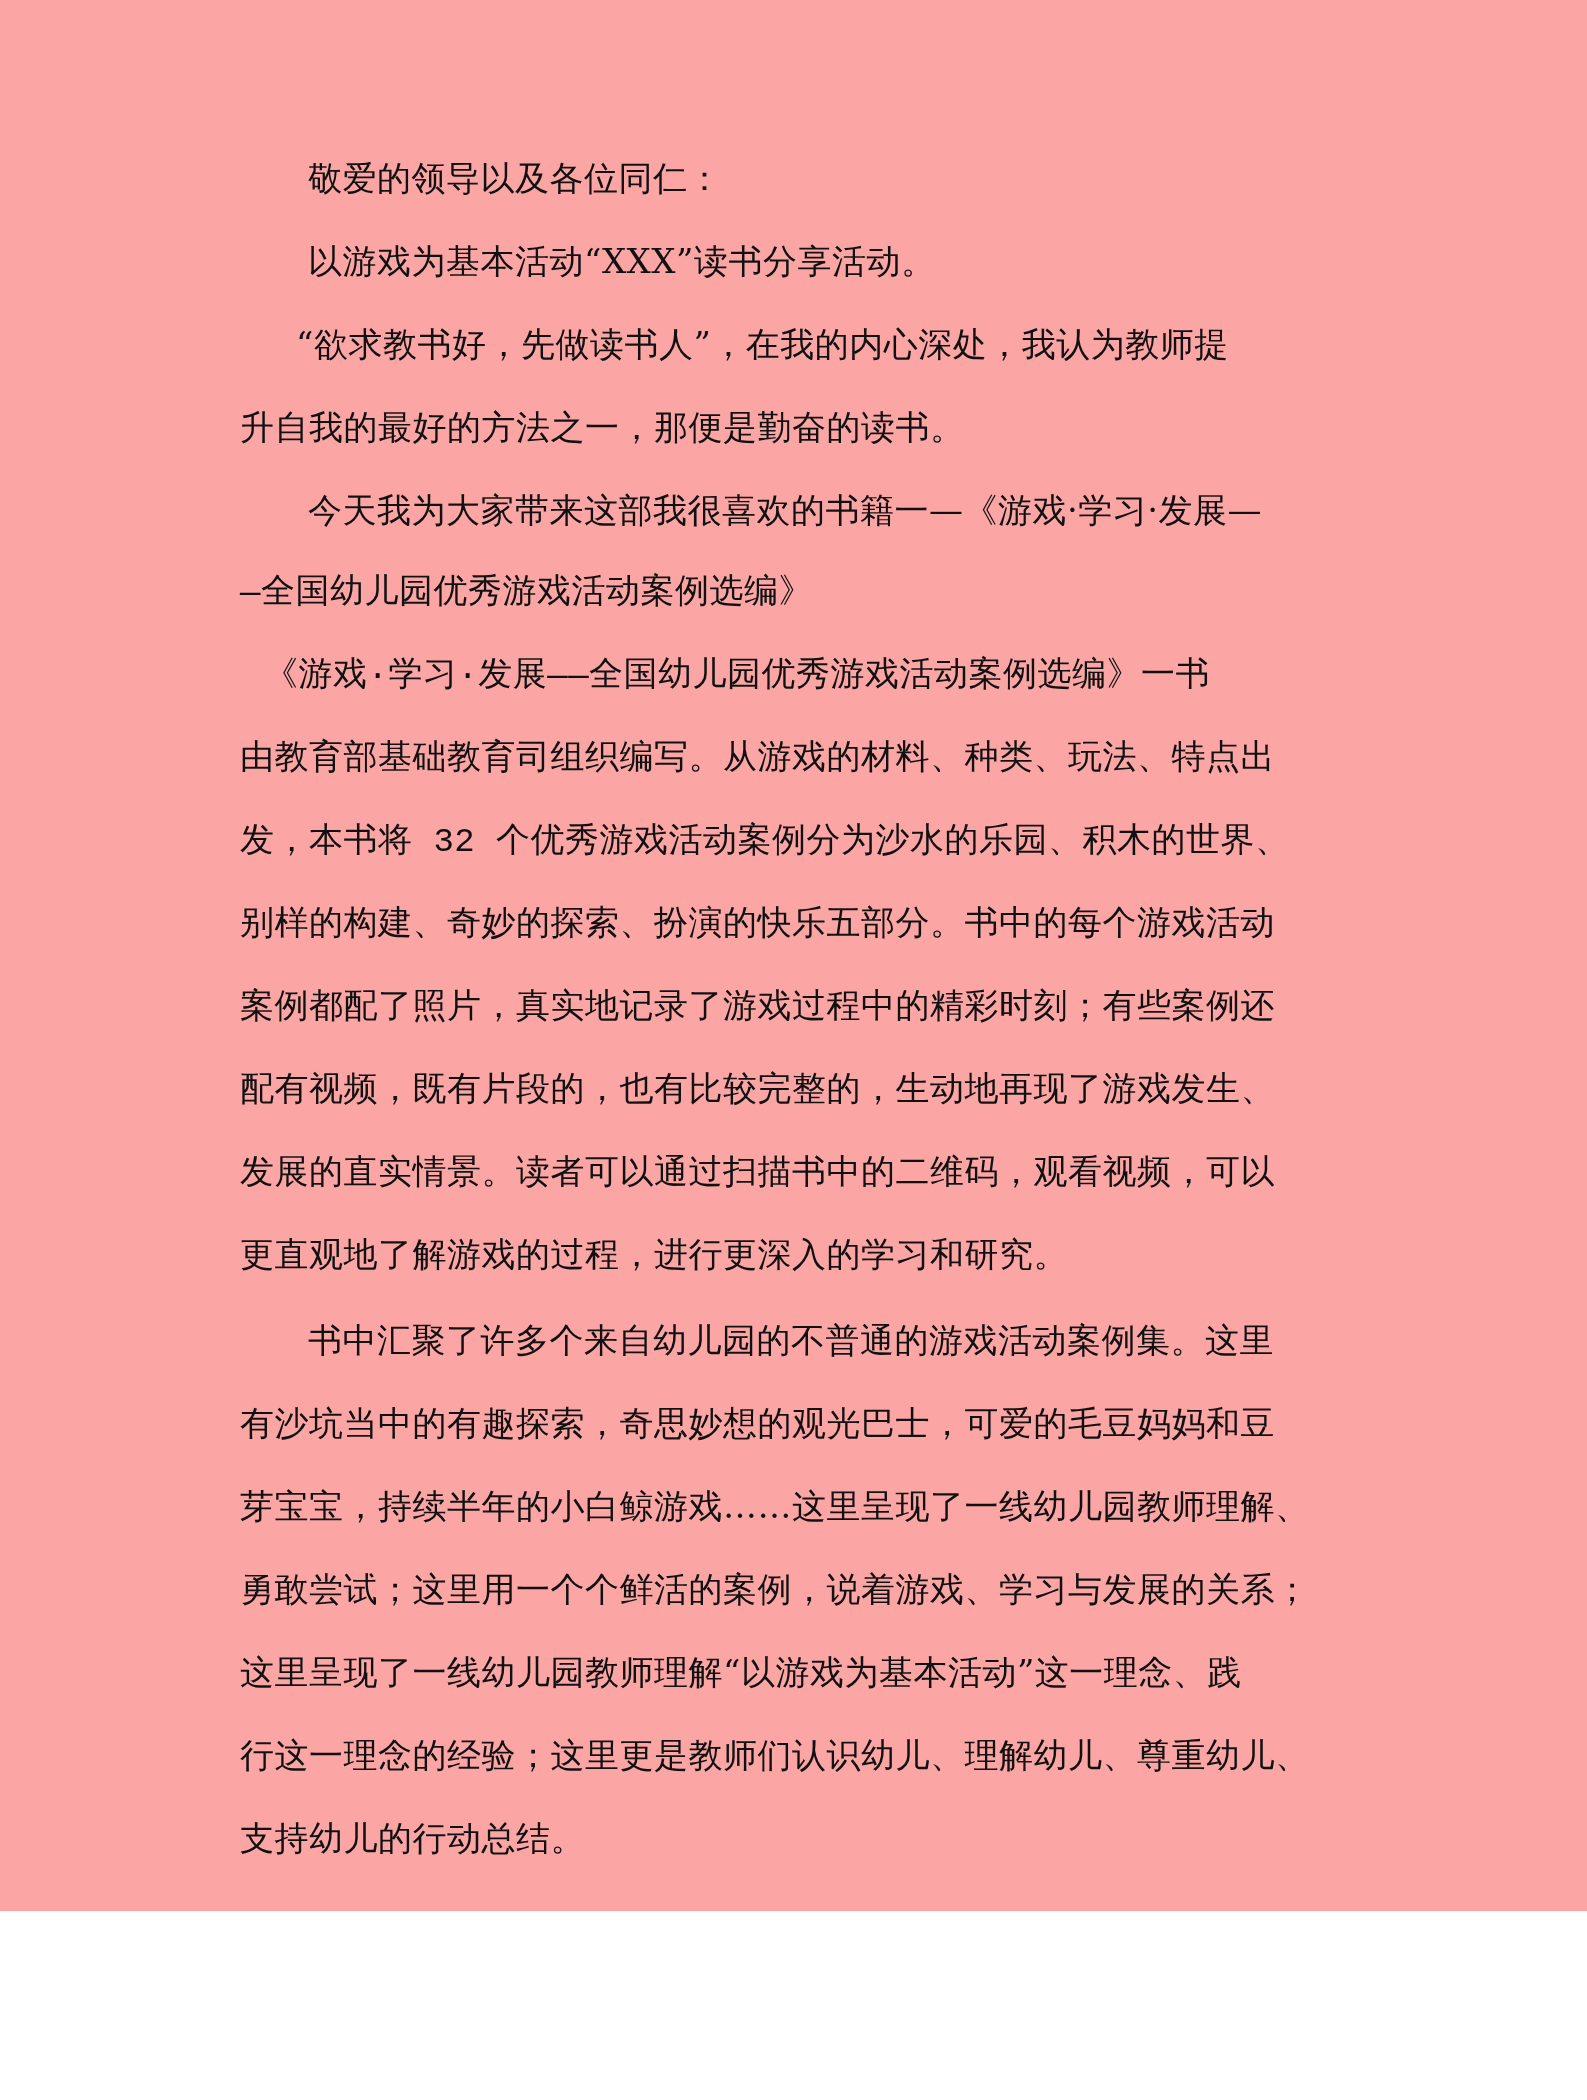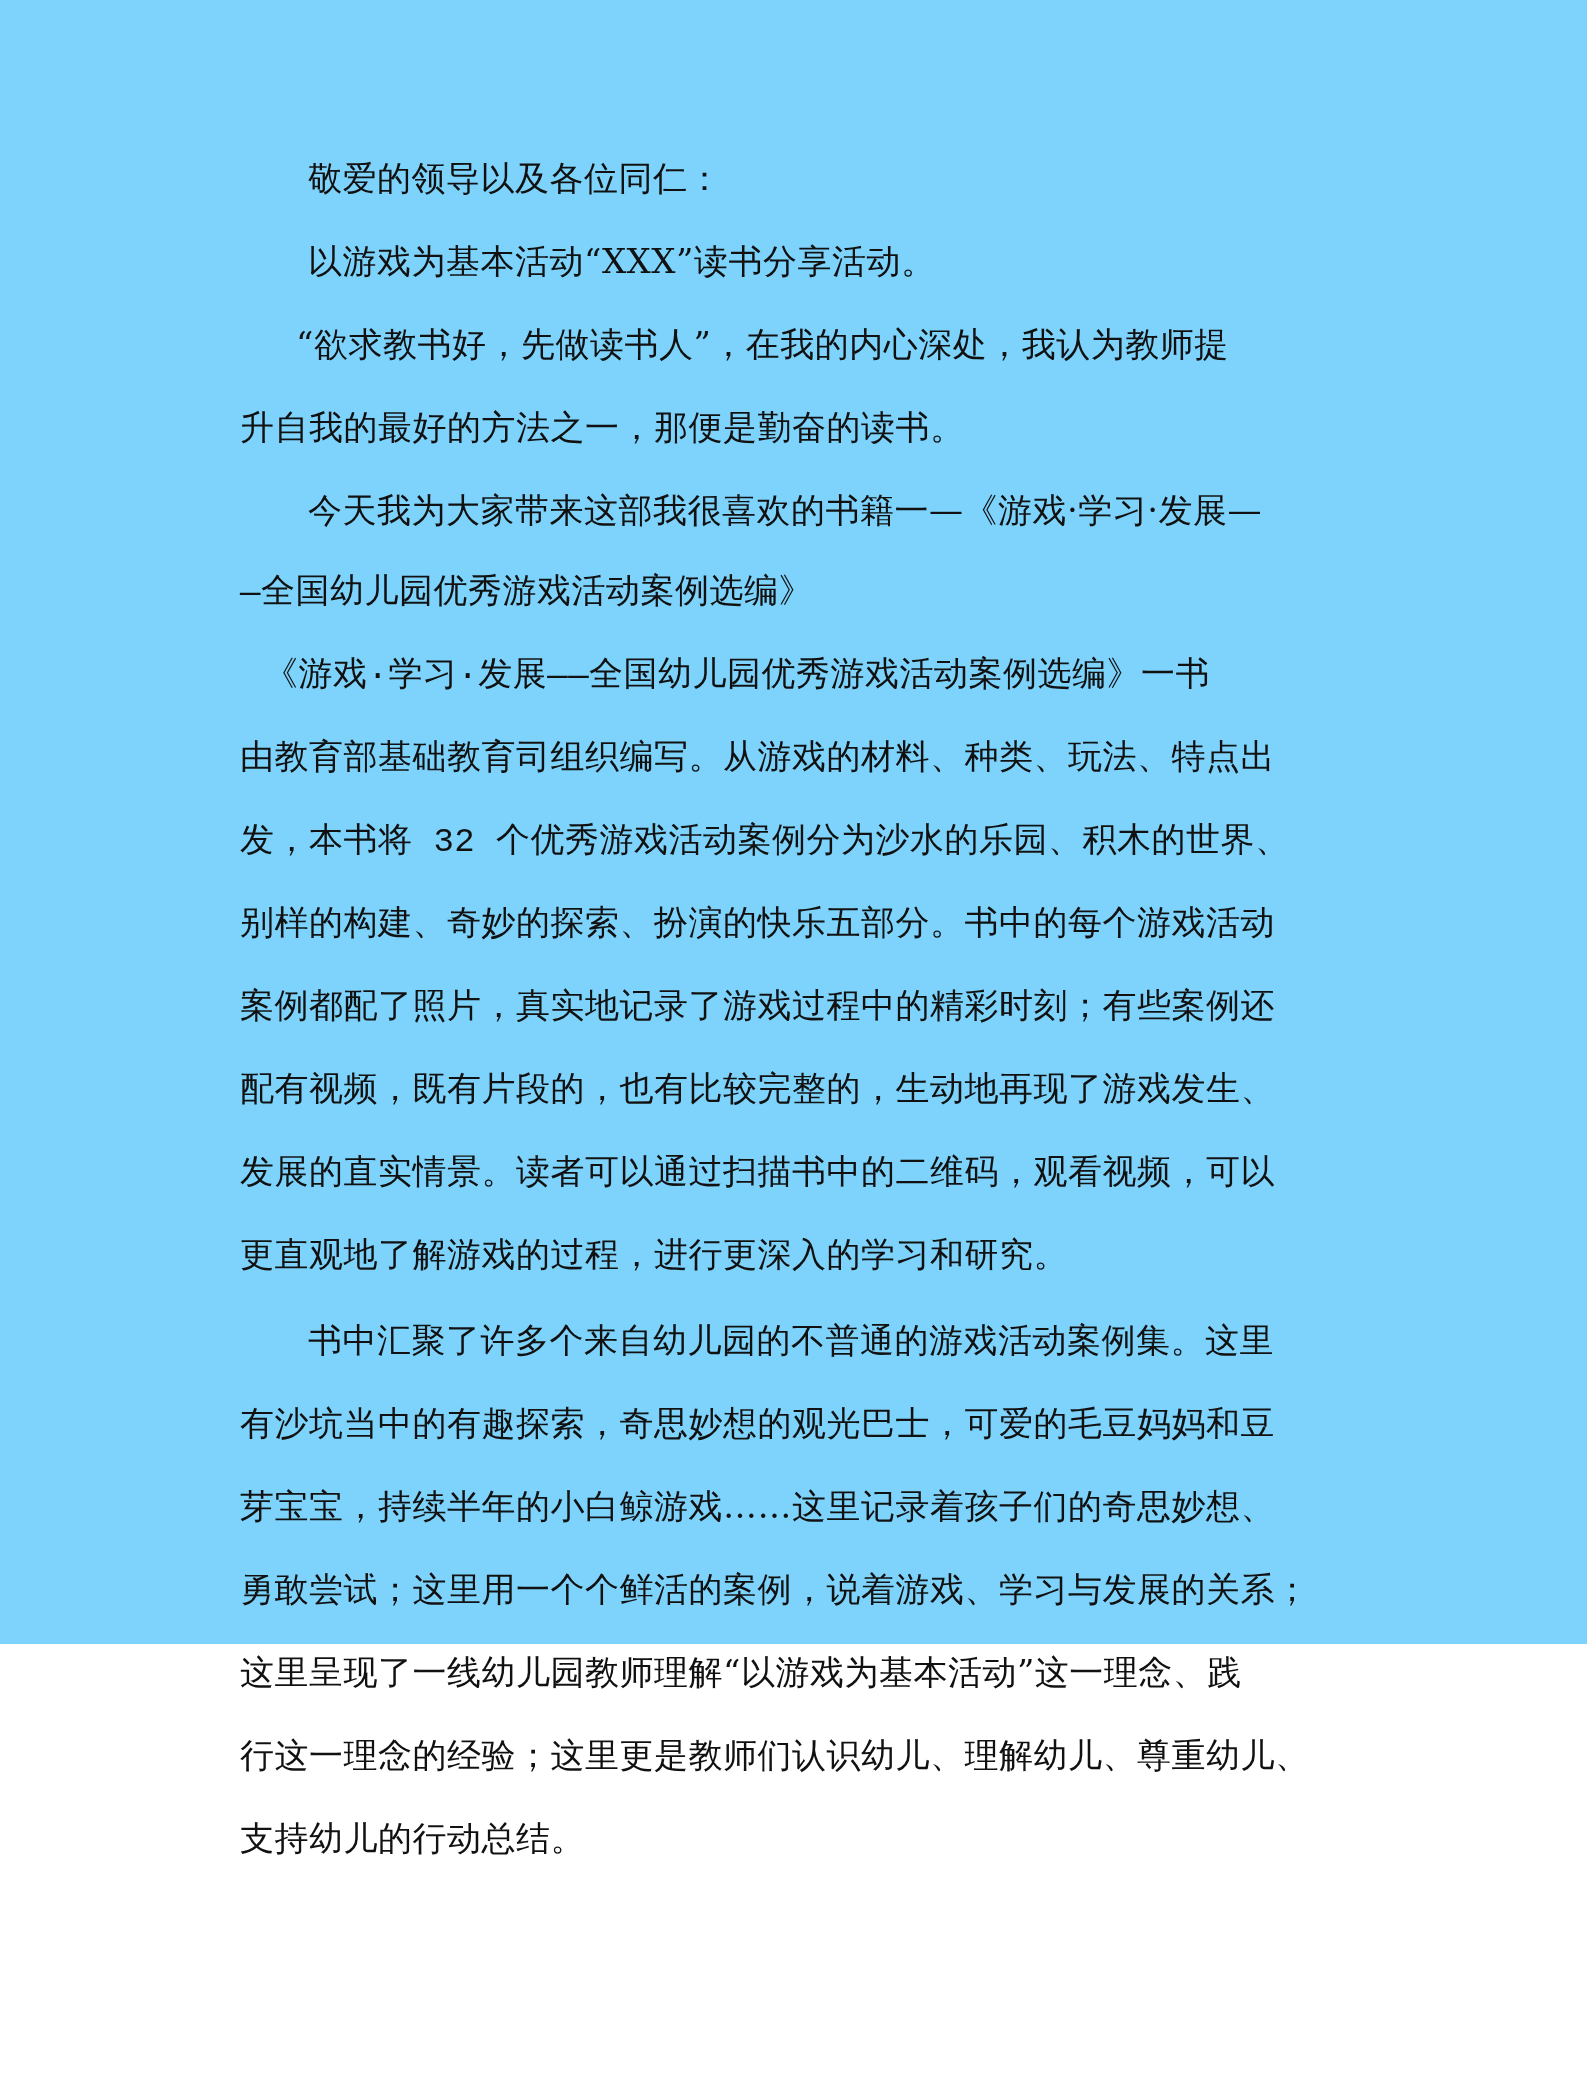--- a/index.html
+++ b/index.html
@@ -1,18 +1,18 @@
 <!DOCTYPE html>
 <html><head>
 <meta charset="utf-8">
 <style>
   html, body { margin: 0; padding: 0; background: #ffffff; }
   body { width: 1587px; height: 2100px; position: relative; overflow: hidden;
          font-family: "DejaVu Serif", "Liberation Serif", serif; color: #111111; }
-  .page { position: absolute; left: 0; top: 0; width: 1587px; height: 1644px; background: #7dd3fc; }
+  .page { position: absolute; left: 0; top: 0; width: 1587px; height: 1911px; background: #fca5a5; }
   .line { position: absolute; left: 240px; width: 1100px; font-size: 34px; line-height: 44px;
           white-space: nowrap; letter-spacing: 0.5px; }
   .indent { left: 308px; }
   .sans { font-family: Liberation Mono, monospace; }
 </style>
 </head>
 <body>
 
 <div class="page">
   <div class="line indent" style="top:156px">敬爱的领导以及各位同仁：</div>
@@ -24,18 +24,18 @@
   <div class="line indent sans" style="top:654px; left:264px">《游戏·学习·发展——全国幼儿园优秀游戏活动案例选编》一书</div>
   <div class="line sans" style="top:737px">由教育部基础教育司组织编写。从游戏的材料、种类、玩法、特点出</div>
   <div class="line sans" style="top:820px">发，本书将 32 个优秀游戏活动案例分为沙水的乐园、积木的世界、</div>
   <div class="line sans" style="top:903px">别样的构建、奇妙的探索、扮演的快乐五部分。书中的每个游戏活动</div>
   <div class="line sans" style="top:986px">案例都配了照片，真实地记录了游戏过程中的精彩时刻；有些案例还</div>
   <div class="line sans" style="top:1069px">配有视频，既有片段的，也有比较完整的，生动地再现了游戏发生、</div>
   <div class="line sans" style="top:1152px">发展的直实情景。读者可以通过扫描书中的二维码，观看视频，可以</div>
   <div class="line sans" style="top:1235px">更直观地了解游戏的过程，进行更深入的学习和研究。</div>
   <div class="line indent" style="top:1318px">书中汇聚了许多个来自幼儿园的不普通的游戏活动案例集。这里</div>
   <div class="line" style="top:1401px">有沙坑当中的有趣探索，奇思妙想的观光巴士，可爱的毛豆妈妈和豆</div>
-  <div class="line" style="top:1484px">芽宝宝，持续半年的小白鲸游戏……这里记录着孩子们的奇思妙想、</div>
+  <div class="line" style="top:1484px">芽宝宝，持续半年的小白鲸游戏……这里呈现了一线幼儿园教师理解、</div>
   <div class="line" style="top:1567px">勇敢尝试；这里用一个个鲜活的案例，说着游戏、学习与发展的关系；</div>
   <div class="line" style="top:1650px">这里呈现了一线幼儿园教师理解“以游戏为基本活动”这一理念、践</div>
   <div class="line" style="top:1733px">行这一理念的经验；这里更是教师们认识幼儿、理解幼儿、尊重幼儿、</div>
   <div class="line" style="top:1816px">支持幼儿的行动总结。</div>
 </div>
 
 </body></html>

